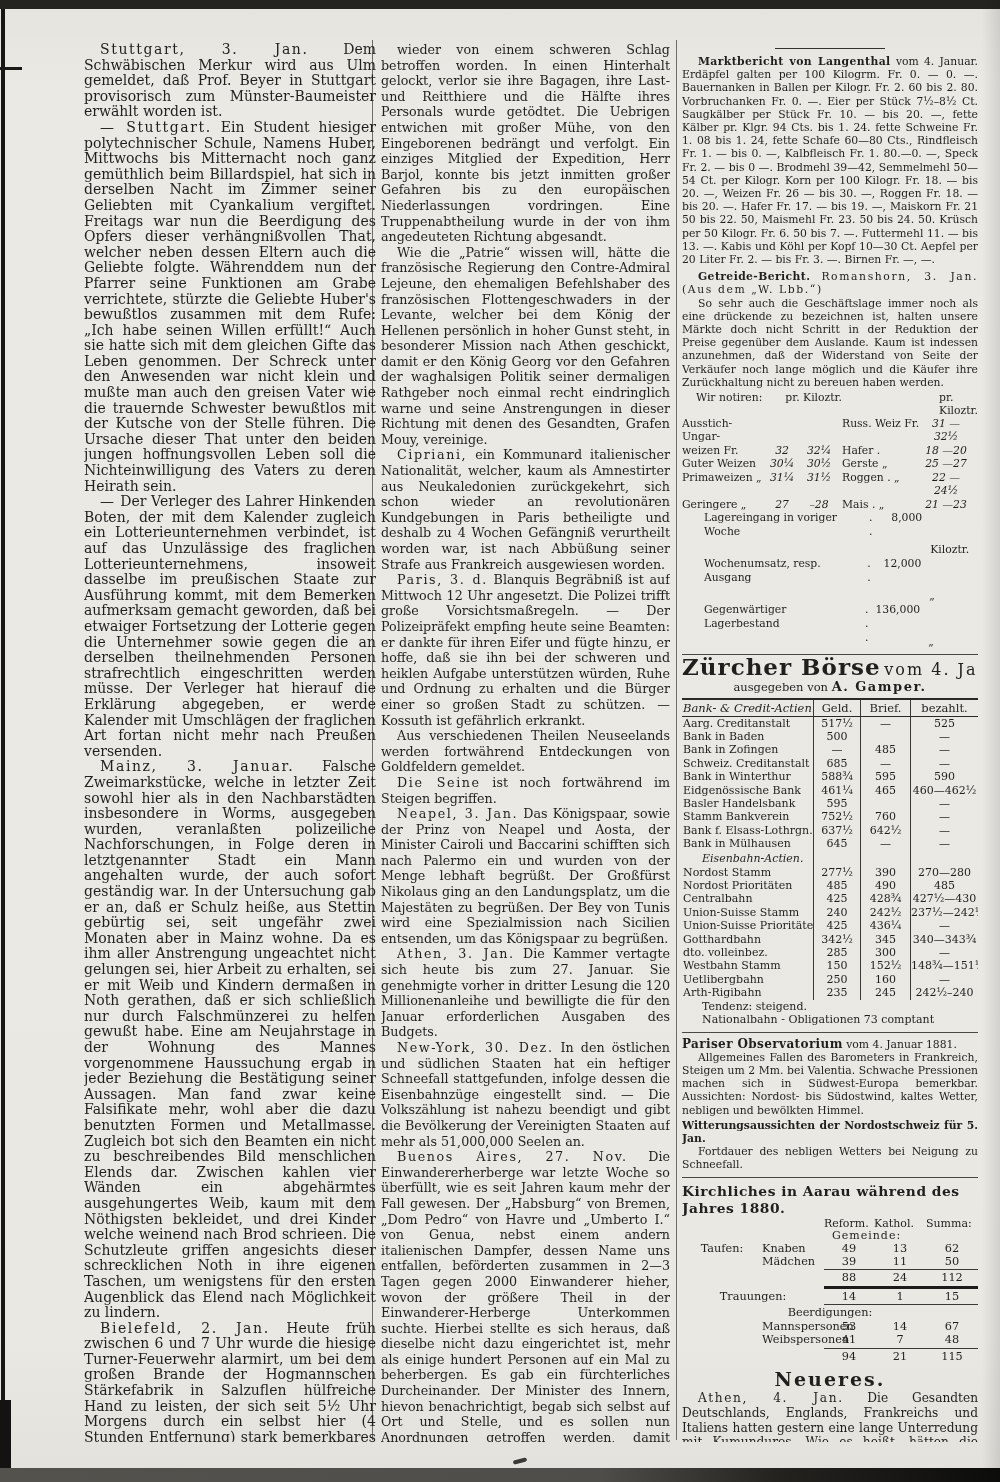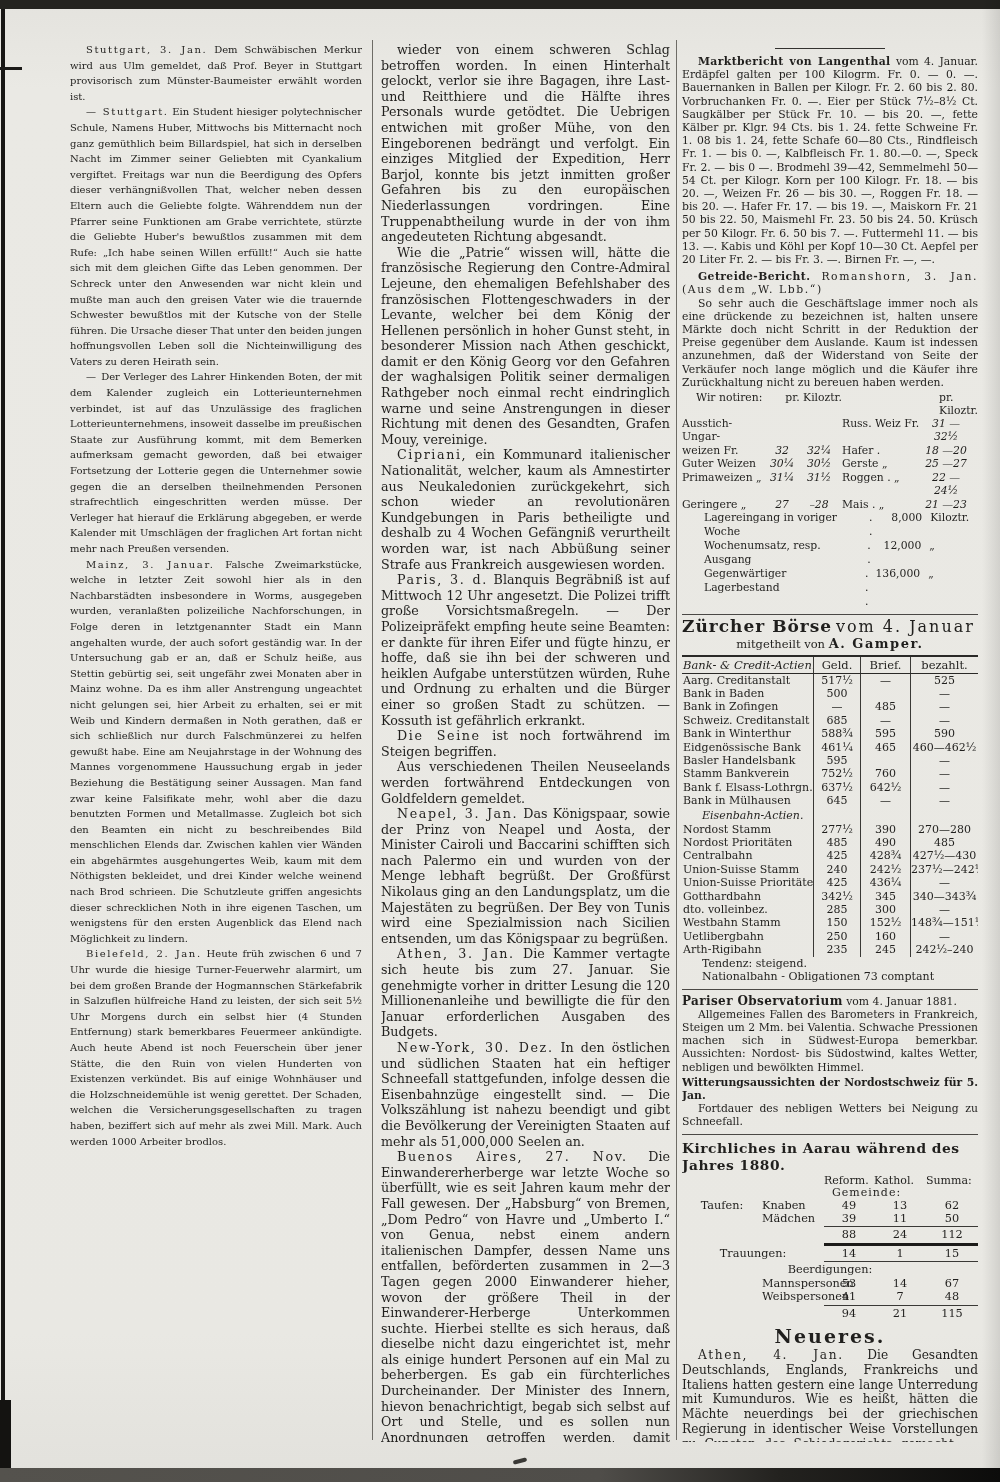--- a/index.html
+++ b/index.html
@@ -11,21 +11,21 @@
         background:linear-gradient(90deg,#54524d 0%,#4f4d49 60%,#23221f 78%,#0c0c0b 100%);}
   .edge-left{position:absolute;left:1px;top:9px;width:4px;height:1459px;background:#1716144;background:#171614;}
   .edge-blob{position:absolute;left:0;bottom:10px;width:11px;height:72px;background:#141311;}
   .tick-left{position:absolute;left:0;top:67px;width:22px;height:3px;background:#1b1a18;}
   .smudge{position:absolute;left:513px;top:1459px;width:14px;height:4px;background:#3a3936;border-radius:2px;transform:rotate(-14deg);}
   .edge-right{position:absolute;right:0;top:0;width:18px;height:1482px;background:linear-gradient(90deg,rgba(0,0,0,0),rgba(0,0,0,.10));}
   .colrule{position:absolute;top:40px;height:1400px;width:1px;background:#6e6c66;}
   .colrule-1{left:372px;} .colrule-2{left:676px;}
 
   .col{position:absolute;top:42px;height:1400px;overflow:hidden;text-align:justify;}
-  .col1{left:70px;width:292px;font-size:10px;line-height:15.6px;}
+  .col1{left:84px;width:292px;font-size:14px;line-height:15.6px;}
   .col2{left:381px;width:289px;font-size:12.7px;line-height:15.6px;}
   .col3{left:682px;width:296px;font-size:11.6px;line-height:13.8px;}
 
   p.para{margin:0;text-indent:16px;}
   p.para.first{text-indent:0;}
   .lead{letter-spacing:1.6px;}
   .lead:empty{display:none;}
   .lead.bold{font-weight:bold;letter-spacing:.4px;}
   .small{font-size:10.8px;line-height:13.2px;}
 
@@ -36,26 +36,26 @@
   .notiren{display:flex;margin-top:2px;font-size:10.8px;line-height:13px;}
   .notiren .n1{width:96px;padding-left:14px;}
   .notiren .n2{width:118px;}
   .notiren .n3{flex:1;text-align:left;padding-left:44px;}
   .gq{display:grid;grid-template-columns:86px 32px 42px 78px 56px;font-size:10.8px;line-height:13.4px;text-align:left;}
   .gq .v{text-align:center;padding-right:4px;font-style:italic;}
   .storage{display:flex;font-size:10.8px;line-height:14px;text-align:left;}
   .storage .sl{padding-left:22px;}
   .storage .sd{flex:1;text-align:right;}
   .storage .sv{width:52px;text-align:right;}
-  .storage .su{width:50px;text-align:left;padding-left:8px;}
+  .storage .su{width:50px;text-align:left;padding-left:8px;margin-top:32px;}
 
   
   .boerse{text-align:left;margin-top:4px;}
   .b-title{text-align:left;white-space:nowrap;}
-  .b-title-main{font-weight:bold;font-size:17px;letter-spacing:1px;}
+  .b-title-main{font-weight:bold;font-size:23px;letter-spacing:1px;}
   .b-title-rest{font-size:16px;letter-spacing:2px;}
   .b-subtitle{text-align:center;font-size:11.5px;margin-top:1px;}
   .b-subname{font-weight:bold;font-size:13px;letter-spacing:1.5px;}
   .b-table{border-top:2px solid #2a2927;border-bottom:0;margin-top:3px;}
   .b-row{display:grid;grid-template-columns:131px 47px 50px 1fr;min-height:13.4px;font-size:11px;line-height:13.4px;}
   .b-row.b-head{font-size:11.5px;min-height:16px;line-height:16px;border-bottom:1px solid #2a2927;}
   .b-cell.n{padding-left:1px;white-space:nowrap;overflow:hidden;}
   .b-cell.it{font-style:italic;}
   .b-cell.g,.b-cell.br,.b-cell.bz{border-left:1px solid #3a3936;text-align:center;white-space:nowrap;}
   .b-row.b-group .n{padding-left:20px;min-height:15px;line-height:15px;}
@@ -109,23 +109,23 @@
     <div>
 
         <p class="para"> <span>wieder von einem schweren Schlag betroffen worden. In einen Hinterhalt gelockt, verlor sie ihre Bagagen, ihre Last- und Reitthiere und die Hälfte ihres Personals wurde getödtet. Die Uebrigen entwichen mit großer Mühe, von den Eingeborenen bedrängt und verfolgt. Ein einziges Mitglied der Expedition, Herr Barjol, konnte bis jetzt inmitten großer Gefahren bis zu den europäischen Niederlassungen vordringen. Eine Truppenabtheilung wurde in der von ihm angedeuteten Richtung abgesandt.</span></p>
 
         <p class="para"> <span>Wie die „Patrie“ wissen will, hätte die französische Regierung den Contre-Admiral Lejeune, den ehemaligen Befehlshaber des französischen Flottengeschwaders in der Levante, welcher bei dem König der Hellenen persönlich in hoher Gunst steht, in besonderer Mission nach Athen geschickt, damit er den König Georg vor den Gefahren der waghalsigen Politik seiner dermaligen Rathgeber noch einmal recht eindringlich warne und seine Anstrengungen in dieser Richtung mit denen des Gesandten, Grafen Mouy, vereinige.</span></p>
 
         <p class="para"><span class="lead">Cipriani,</span> <span>ein Kommunard italienischer Nationalität, welcher, kaum als Amnestirter aus Neukaledonien zurückgekehrt, sich schon wieder an revolutionären Kundgebungen in Paris betheiligte und deshalb zu 4 Wochen Gefängniß verurtheilt worden war, ist nach Abbüßung seiner Strafe aus Frankreich ausgewiesen worden.</span></p>
 
         <p class="para"><span class="lead">Paris, 3. d.</span> <span>Blanquis Begräbniß ist auf Mittwoch 12 Uhr angesetzt. Die Polizei trifft große Vorsichtsmaßregeln. — Der Polizeipräfekt empfing heute seine Beamten: er dankte für ihren Eifer und fügte hinzu, er hoffe, daß sie ihn bei der schweren und heiklen Aufgabe unterstützen würden, Ruhe und Ordnung zu erhalten und die Bürger einer so großen Stadt zu schützen. — Kossuth ist gefährlich erkrankt.</span></p>
 
+        <p class="para"> <span>Aus verschiedenen Theilen Neuseelands werden fortwährend Entdeckungen von Goldfeldern gemeldet.</span></p>
+
         <p class="para"><span class="lead">Die Seine</span> <span>ist noch fortwährend im Steigen begriffen.</span></p>
-
-        <p class="para"> <span>Aus verschiedenen Theilen Neuseelands werden fortwährend Entdeckungen von Goldfeldern gemeldet.</span></p>
 
         <p class="para"><span class="lead">Neapel, 3. Jan.</span> <span>Das Königspaar, sowie der Prinz von Neapel und Aosta, der Minister Cairoli und Baccarini schifften sich nach Palermo ein und wurden von der Menge lebhaft begrüßt. Der Großfürst Nikolaus ging an den Landungsplatz, um die Majestäten zu begrüßen. Der Bey von Tunis wird eine Spezialmission nach Sicilien entsenden, um das Königspaar zu begrüßen.</span></p>
 
         <p class="para"><span class="lead">Athen, 3. Jan.</span> <span>Die Kammer vertagte sich heute bis zum 27. Januar. Sie genehmigte vorher in dritter Lesung die 120 Millionenanleihe und bewilligte die für den Januar erforderlichen Ausgaben des Budgets.</span></p>
 
         <p class="para"><span class="lead">New-York, 30. Dez.</span> <span>In den östlichen und südlichen Staaten hat ein heftiger Schneefall stattgefunden, infolge dessen die Eisenbahnzüge eingestellt sind. — Die Volkszählung ist nahezu beendigt und gibt die Bevölkerung der Vereinigten Staaten auf mehr als 51,000,000 Seelen an.</span></p>
 
         <p class="para"><span class="lead">Buenos Aires, 27. Nov.</span> <span>Die Einwandererherberge war letzte Woche so überfüllt, wie es seit Jahren kaum mehr der Fall gewesen. Der „Habsburg“ von Bremen, „Dom Pedro“ von Havre und „Umberto I.“ von Genua, nebst einem andern italienischen Dampfer, dessen Name uns entfallen, beförderten zusammen in 2—3 Tagen gegen 2000 Einwanderer hieher, wovon der größere Theil in der Einwanderer-Herberge Unterkommen suchte. Hierbei stellte es sich heraus, daß dieselbe nicht dazu eingerichtet ist, mehr als einige hundert Personen auf ein Mal zu beherbergen. Es gab ein fürchterliches Durcheinander. Der Minister des Innern, hievon benachrichtigt, begab sich selbst auf Ort und Stelle, und es sollen nun Anordnungen getroffen werden, damit Calamitäten, wie sie diesmal vorkamen, fürderhin vermieden werden können.</span></p>
 
       </div>
@@ -208,21 +208,21 @@
           <span class="sd">. . .</span>
           <span class="sv">136,000</span>
           <span class="su">„</span>
         </div>
       </div>
 
     <div class="full-rule"></div>
 
     <div class="boerse">
       <div class="b-title"><span class="b-title-main">Zürcher Börse</span> <span class="b-title-rest">vom 4. Januar 1881,</span></div>
-      <div class="b-subtitle"><span>mitgetheilt von</span> <span class="b-subname">A. Gamper.</span></div>
+      <div class="b-subtitle"><span>ausgegeben von</span> <span class="b-subname">A. Gamper.</span></div>
       <div class="b-table">
         <div class="b-row b-head">
           <span class="b-cell n it">Bank- &amp; Credit-Actien.</span>
           <span class="b-cell g">Geld.</span>
           <span class="b-cell br">Brief.</span>
           <span class="b-cell bz">bezahlt.</span>
         </div>
         <div>
 
             <div class="b-row">

